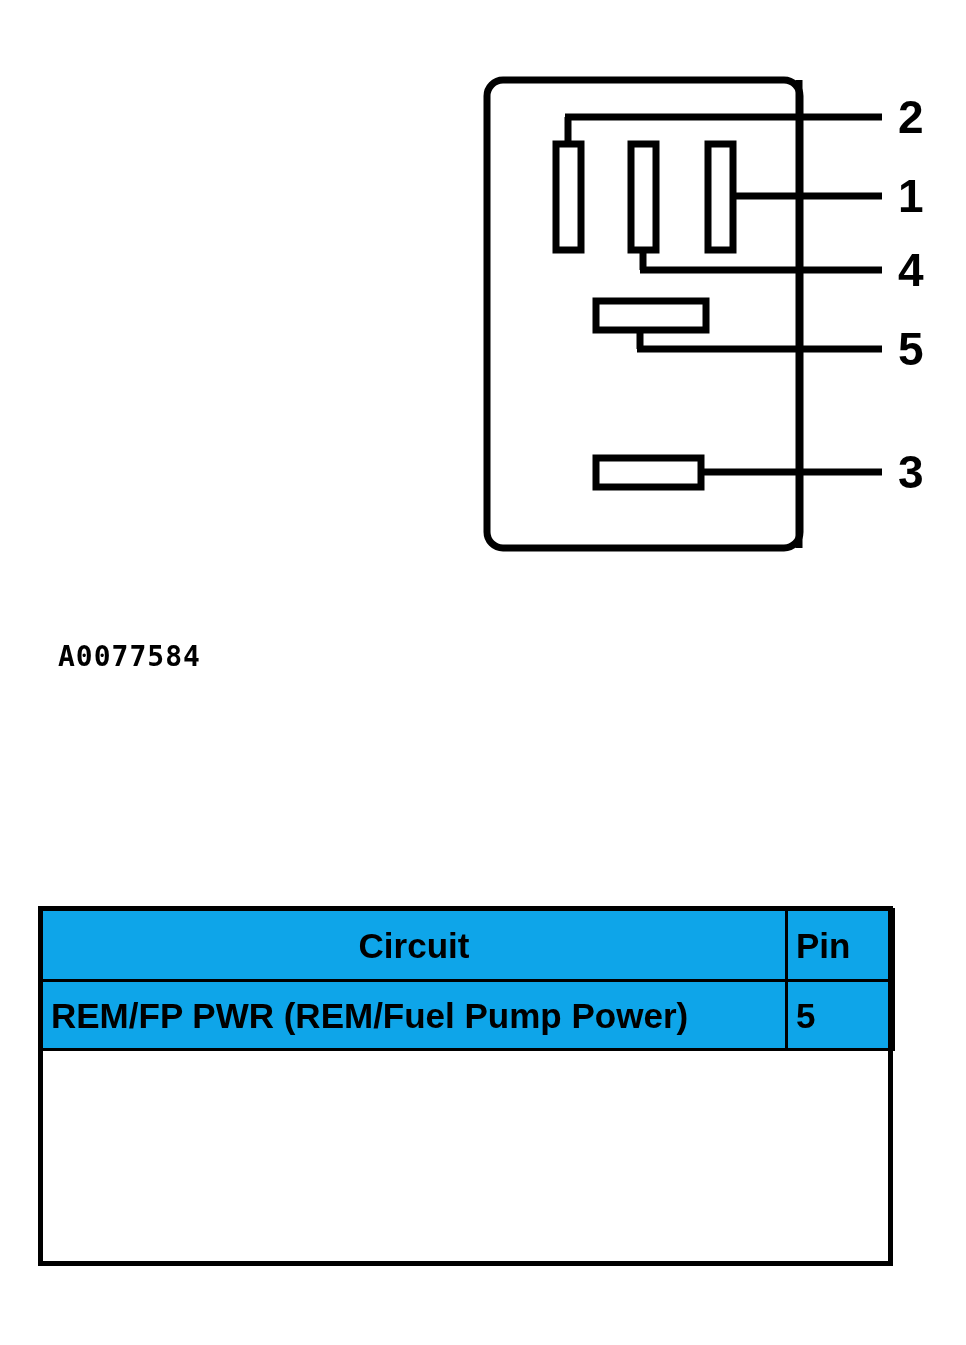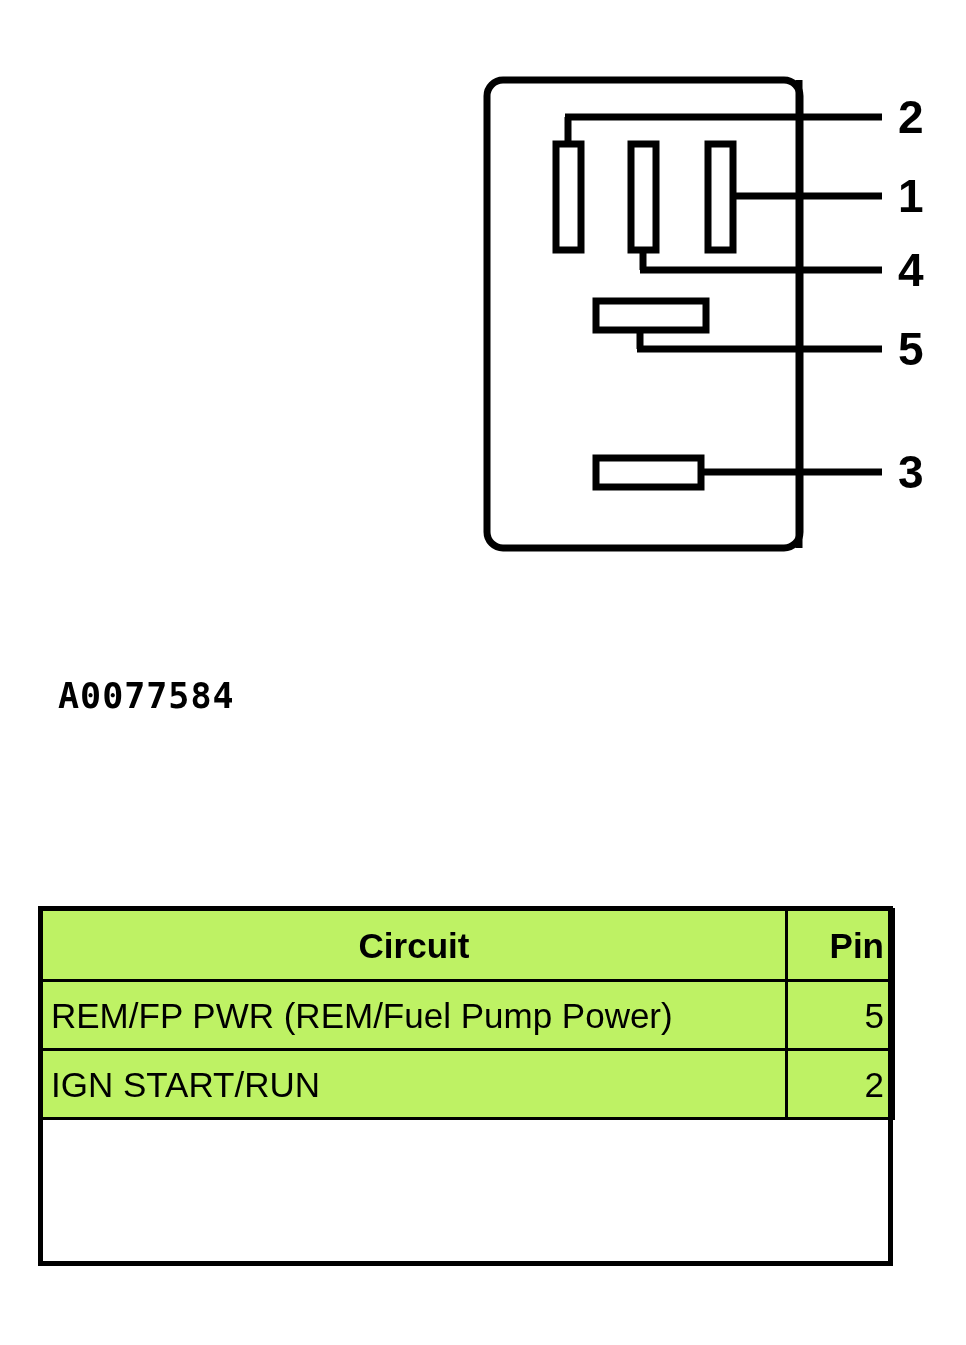--- a/index.html
+++ b/index.html
@@ -31,65 +31,65 @@
     font-family: "Liberation Sans", sans-serif;
     font-size: 46px;
     font-weight: bold;
     fill: #000000;
   }
 
   
   #figure-label {
     position: absolute;
     left: 58px;
-    top: 676px;
+    top: 640px;
     font-family: "DejaVu Sans Mono", monospace;
-    font-size: 35px;
+    font-size: 28px;
     font-weight: bold;
     letter-spacing: 1px;
     color: #000000;
     white-space: nowrap;
   }
 
   
   #circuit-table-wrap {
     position: absolute;
     left: 40px;
     top: 908px;
     width: 855px;
   }
   table.circuit-table {
     border-collapse: collapse;
     width: 855px;
     table-layout: fixed;
-    background: #bef264;
+    background: #0ea5e9;
   }
   table.circuit-table td,
   table.circuit-table th {
     border: 3px solid #000000;
     padding: 0 8px;
     font-size: 35px;
-    font-weight: normal;
+    font-weight: bold;
     line-height: 1.0;
     height: 66px;
     vertical-align: middle;
     color: #000000;
     overflow: hidden;
     white-space: nowrap;
   }
   table.circuit-table thead th {
     font-weight: bold;
     height: 68px;
   }
   th.col-circuit {
     text-align: center;
   }
   th.col-pin,
   td.cell-pin {
-    text-align: right;
+    text-align: left;
     width: 88px;
   }
   td.cell-circuit {
     text-align: left;
   }
   
   table.circuit-table {
     outline: none;
   }
   #circuit-table-wrap::before {
@@ -148,19 +148,15 @@
       <tr>
         <th class="col-circuit">Circuit</th>
         <th class="col-pin">Pin</th>
       </tr>
     </thead>
     <tbody>
       <tr>
         <td class="cell-circuit">REM/FP PWR (REM/Fuel Pump Power)</td>
         <td class="cell-pin">5</td>
       </tr>
-      <tr>
-        <td class="cell-circuit">IGN START/RUN</td>
-        <td class="cell-pin">2</td>
-      </tr>
     </tbody>
   </table>
 </div>
 
 </body></html>

